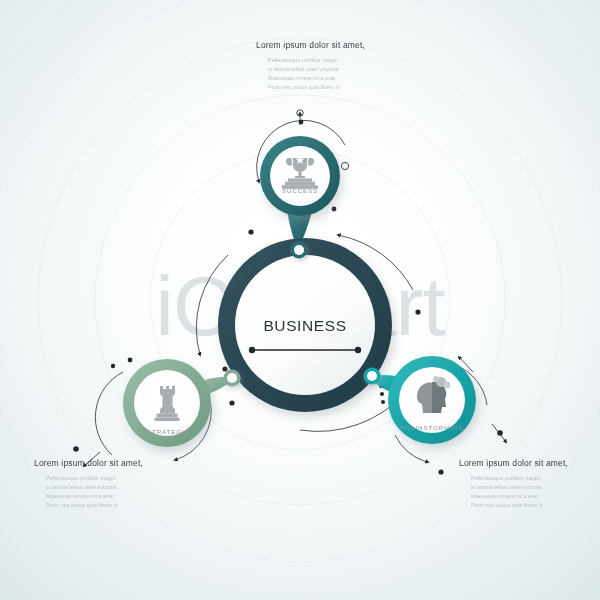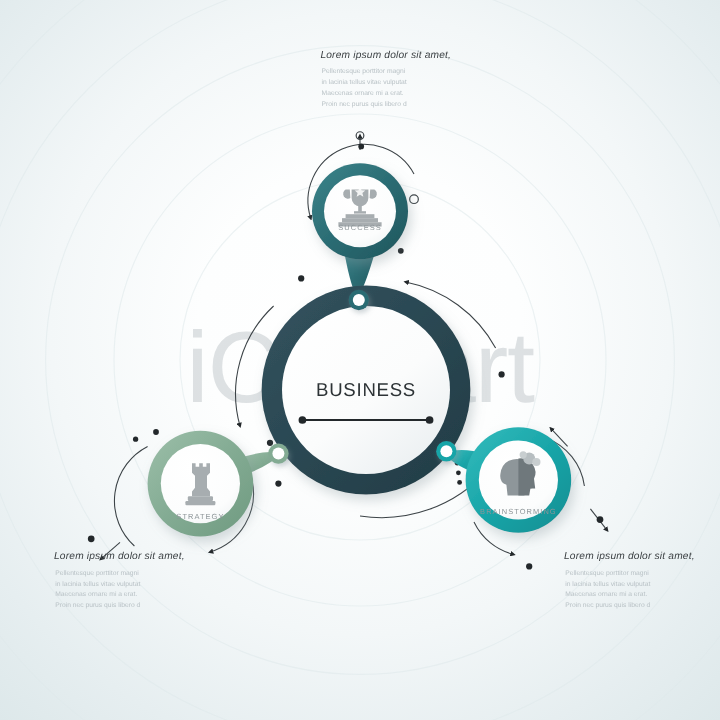--- a/index.html
+++ b/index.html
@@ -35,23 +35,22 @@
 
   
   .caption {
     position: absolute;
     width: 150px;
   }
   .caption .cap-title {
     font-size: 8.5px;
     color: #3a3f42;
     letter-spacing: 0.15px;
-    margin: 0 0 6px 15px;
+    margin: 0 0 6px 4px;
     white-space: nowrap;
-    font-style: italic;
   }
   .caption .cap-body {
     font-size: 5.6px;
     line-height: 1.62;
     color: #b9c2c6;
     margin: 0;
     padding-left: 16px;
   }
   .caption .cap-body span {
     display: block;

